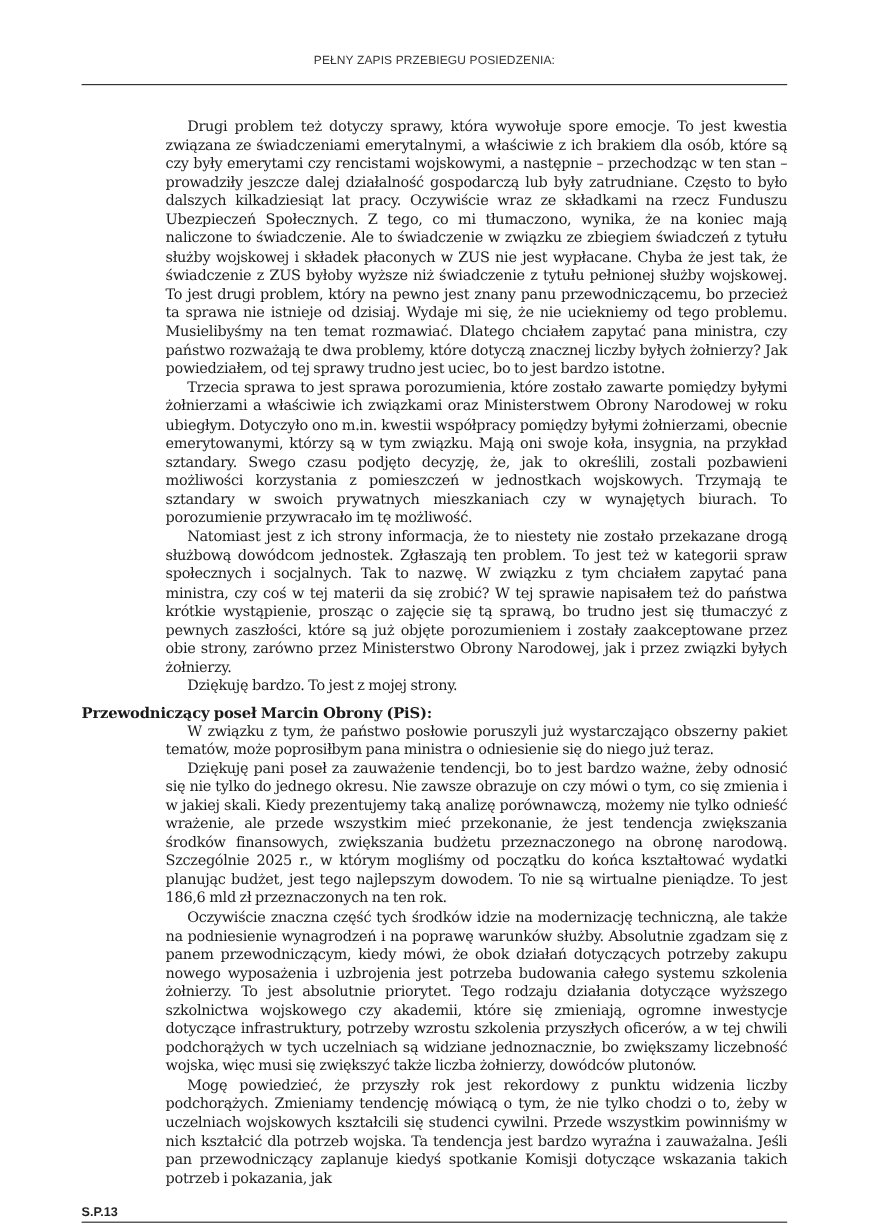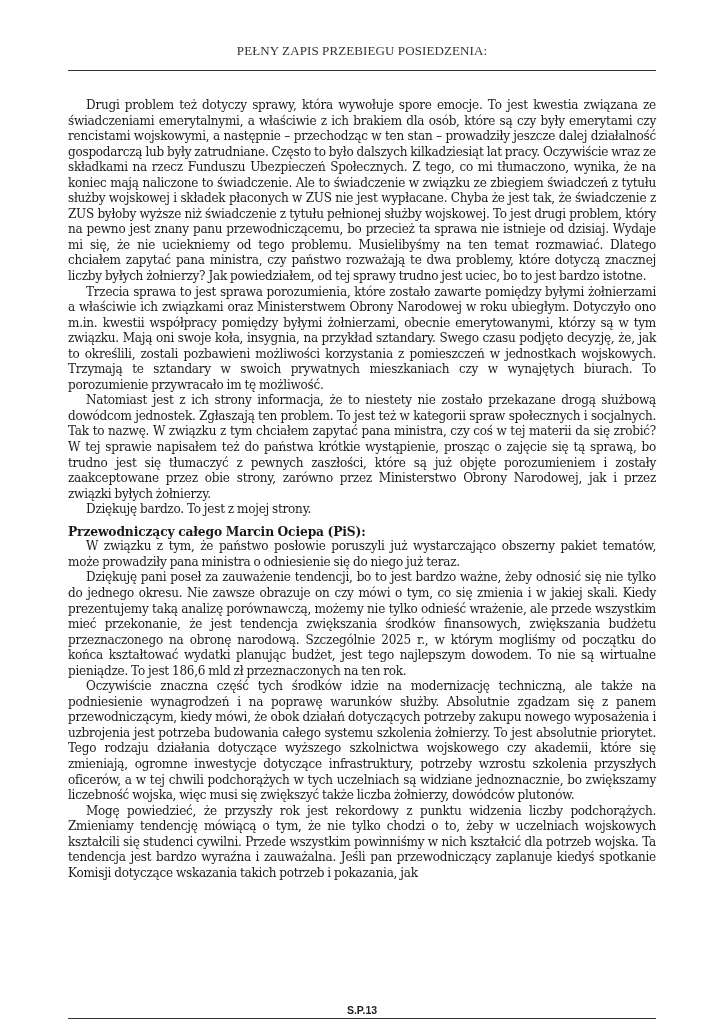--- a/index.html
+++ b/index.html
@@ -1,42 +1,42 @@
 <!DOCTYPE html>
 <html><head>
 <meta charset="utf-8">
 <style>
   html, body { margin: 0; padding: 0; background: #ffffff; }
   body { width: 724px; height: 1024px; position: relative; overflow: hidden; color: #1a1a1a; }
   .header {
     position: absolute; left: 68px; top: 46px; width: 588px;
-    text-align: center; font-family: Liberation Serif, serif;
-    font-size: 13px; line-height: 10px; letter-spacing: 0.1px; color: #333;
+    text-align: center; font-family: Liberation Sans, sans-serif;
+    font-size: 10px; line-height: 10px; letter-spacing: 0.1px; color: #333;
     font-variant: small-caps; text-transform: uppercase;
   }
   .header .hl { display: block; }
   .header-rule {
     position: absolute; left: 68px; top: 70px; width: 588px; height: 0;
     border-top: 1.4px solid #333;
   }
   .content {
     position: absolute; left: 68px; top: 98px; width: 588px;
     font-family: "DejaVu Serif", serif; font-size: 12.05px; line-height: 15.55px;
     letter-spacing: -0.25px; word-spacing: -0.5px;
   }
-  .body { }
+  .body { margin-left: 70px; }
   .body p { margin: 0; text-align: justify; text-indent: 18px; }
   .body p.noindent { text-indent: 0; }
   .speaker {
     font-weight: bold; margin: 6px 0 0 0; font-size: 12.3px; letter-spacing: -0.15px;
   }
   .footer {
     position: absolute; left: 68px; top: 1004px; width: 588px;
     font-family: "Liberation Sans", sans-serif; font-weight: bold; font-size: 10.5px; line-height: 12px;
-    display: flex; justify-content: center; color: #222;
+    display: flex; justify-content: flex-start; color: #222;
   }
   .footer-rule {
     position: absolute; left: 68px; top: 1018px; width: 588px; height: 0;
     border-top: 1.4px solid #333;
   }
 </style>
 </head>
 <body>
 
 <div class="header">
@@ -46,23 +46,23 @@
 
 <div class="content">
 
   <div class="body">
     <p>Drugi problem też dotyczy sprawy, która wywołuje spore emocje. To jest kwestia związana ze świadczeniami emerytalnymi, a właściwie z ich brakiem dla osób, które są czy były emerytami czy rencistami wojskowymi, a następnie – przechodząc w ten stan – prowadziły jeszcze dalej działalność gospodarczą lub były zatrudniane. Często to było dalszych kilkadziesiąt lat pracy. Oczywiście wraz ze składkami na rzecz Funduszu Ubezpieczeń Społecznych. Z tego, co mi tłumaczono, wynika, że na koniec mają naliczone to świadczenie. Ale to świadczenie w związku ze zbiegiem świadczeń z tytułu służby wojskowej i składek płaconych w ZUS nie jest wypłacane. Chyba że jest tak, że świadczenie z ZUS byłoby wyższe niż świadczenie z tytułu pełnionej służby wojskowej. To jest drugi problem, który na pewno jest znany panu przewodniczącemu, bo przecież ta sprawa nie istnieje od dzisiaj. Wydaje mi się, że nie uciekniemy od tego problemu. Musielibyśmy na ten temat rozmawiać. Dlatego chciałem zapytać pana ministra, czy państwo rozważają te dwa problemy, które dotyczą znacznej liczby byłych żołnierzy? Jak powiedziałem, od tej sprawy trudno jest uciec, bo to jest bardzo istotne.</p>
     <p>Trzecia sprawa to jest sprawa porozumienia, które zostało zawarte pomiędzy byłymi żołnierzami a właściwie ich związkami oraz Ministerstwem Obrony Narodowej w roku ubiegłym. Dotyczyło ono m.in. kwestii współpracy pomiędzy byłymi żołnierzami, obecnie emerytowanymi, którzy są w tym związku. Mają oni swoje koła, insygnia, na przykład sztandary. Swego czasu podjęto decyzję, że, jak to określili, zostali pozbawieni możliwości korzystania z pomieszczeń w jednostkach wojskowych. Trzymają te sztandary w swoich prywatnych mieszkaniach czy w wynajętych biurach. To porozumienie przywracało im tę możliwość.</p>
     <p>Natomiast jest z ich strony informacja, że to niestety nie zostało przekazane drogą służbową dowódcom jednostek. Zgłaszają ten problem. To jest też w kategorii spraw społecznych i socjalnych. Tak to nazwę. W związku z tym chciałem zapytać pana ministra, czy coś w tej materii da się zrobić? W tej sprawie napisałem też do państwa krótkie wystąpienie, prosząc o zajęcie się tą sprawą, bo trudno jest się tłumaczyć z pewnych zaszłości, które są już objęte porozumieniem i zostały zaakceptowane przez obie strony, zarówno przez Ministerstwo Obrony Narodowej, jak i przez związki byłych żołnierzy.</p>
     <p>Dziękuję bardzo. To jest z mojej strony.</p>
   </div>
 
-  <div class="speaker">Przewodniczący całego Marcin Ociepa (PiS):</div>
+  <div class="speaker">Przewodniczący poseł Marcin Obrony (PiS):</div>
   <div class="body">
-    <p>W związku z tym, że państwo posłowie poruszyli już wystarczająco obszerny pakiet tematów, może prowadziły pana ministra o odniesienie się do niego już teraz.</p>
+    <p>W związku z tym, że państwo posłowie poruszyli już wystarczająco obszerny pakiet tematów, może poprosiłbym pana ministra o odniesienie się do niego już teraz.</p>
   </div>
 
   <div class="body">
     <p>Dziękuję pani poseł za zauważenie tendencji, bo to jest bardzo ważne, żeby odnosić się nie tylko do jednego okresu. Nie zawsze obrazuje on czy mówi o tym, co się zmienia i w jakiej skali. Kiedy prezentujemy taką analizę porównawczą, możemy nie tylko odnieść wrażenie, ale przede wszystkim mieć przekonanie, że jest tendencja zwiększania środków finansowych, zwiększania budżetu przeznaczonego na obronę narodową. Szczególnie 2025 r., w którym mogliśmy od początku do końca kształtować wydatki planując budżet, jest tego najlepszym dowodem. To nie są wirtualne pieniądze. To jest 186,6 mld zł przeznaczonych na ten rok.</p>
     <p>Oczywiście znaczna część tych środków idzie na modernizację techniczną, ale także na podniesienie wynagrodzeń i na poprawę warunków służby. Absolutnie zgadzam się z panem przewodniczącym, kiedy mówi, że obok działań dotyczących potrzeby zakupu nowego wyposażenia i uzbrojenia jest potrzeba budowania całego systemu szkolenia żołnierzy. To jest absolutnie priorytet. Tego rodzaju działania dotyczące wyższego szkolnictwa wojskowego czy akademii, które się zmieniają, ogromne inwestycje dotyczące infrastruktury, potrzeby wzrostu szkolenia przyszłych oficerów, a w tej chwili podchorążych w tych uczelniach są widziane jednoznacznie, bo zwiększamy liczebność wojska, więc musi się zwiększyć także liczba żołnierzy, dowódców plutonów.</p>
     <p>Mogę powiedzieć, że przyszły rok jest rekordowy z punktu widzenia liczby podchorążych. Zmieniamy tendencję mówiącą o tym, że nie tylko chodzi o to, żeby w uczelniach wojskowych kształcili się studenci cywilni. Przede wszystkim powinniśmy w nich kształcić dla potrzeb wojska. Ta tendencja jest bardzo wyraźna i zauważalna. Jeśli pan przewodniczący zaplanuje kiedyś spotkanie Komisji dotyczące wskazania takich potrzeb i pokazania, jak</p>
   </div>
 </div>
 
 <div class="footer">

